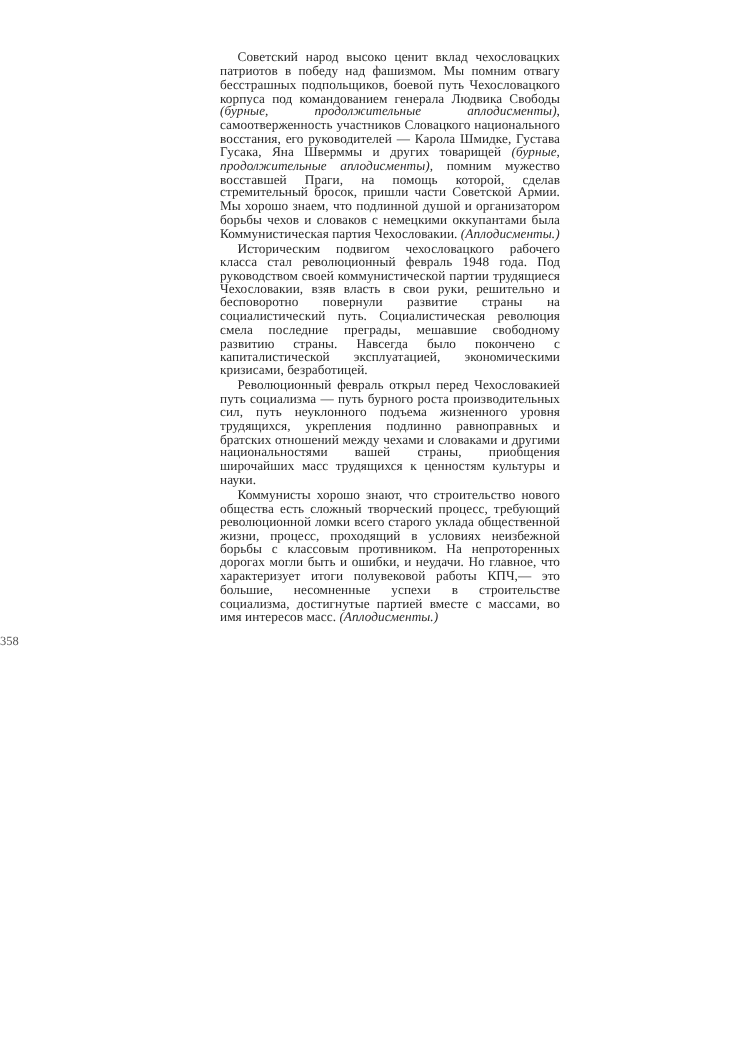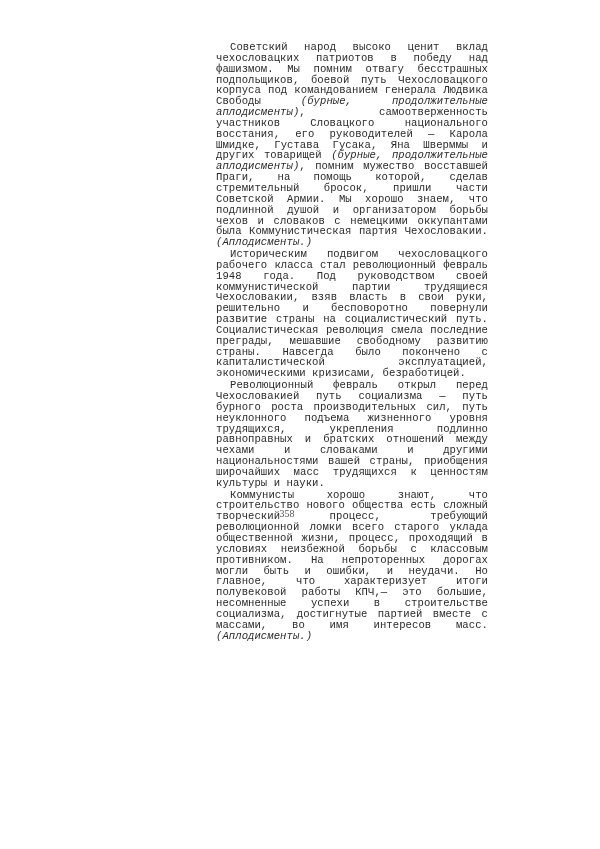--- a/index.html
+++ b/index.html
@@ -1,27 +1,27 @@
 <!DOCTYPE html>
 <html><head>
   <meta charset="utf-8">
   <style>
     html, body { margin:0; padding:0; background:#ffffff; }
     body { width:600px; height:849px; position:relative; overflow:hidden; }
     .page {
       position:absolute; left:176px; top:42px; width:272px;
-      font-family:Liberation Mono, monospace;
+      font-family:Liberation Serif, serif;
       font-size:10.6px; line-height:10.85px; color:#2a2a2a;
-      text-align:justify; letter-spacing:0.05px;margin-left:40px;
+      text-align:justify; letter-spacing:0.05px;
     }
     .para { margin:0; text-indent:14px; }
     .para + .para { margin-top:1px; }
     .it { font-style:italic; }
     .pagenum {
-      position:absolute; left:0; width:574px; top:508px; text-align:center;
+      position:absolute; left:0; width:574px; top:508px; text-align:left;
       font-family:"Liberation Serif", serif; font-size:10px; color:#555;
     }
   </style>
 </head>
 <body>
 
 <div class="page">
   <p class="para"><span>Советский народ высоко ценит вклад чехословацких патриотов в победу над фашизмом. Мы помним отвагу бесстрашных подпольщиков, боевой путь Чехословацкого корпуса под командованием генерала Людвика Свободы </span><span class="it">(бурные, продолжительные аплодисменты)</span><span>, самоотверженность участников Словацкого национального восстания, его руководителей — Карола Шмидке, Густава Гусака, Яна Шверммы и других товарищей </span><span class="it">(бурные, продолжительные аплодисменты)</span><span>, помним мужество восставшей Праги, на помощь которой, сделав стремительный бросок, пришли части Советской Армии. Мы хорошо знаем, что подлинной душой и организатором борьбы чехов и словаков с немецкими оккупантами была Коммунистическая партия Чехословакии. </span><span class="it">(Аплодисменты.)</span></p>
   <p class="para"><span>Историческим подвигом чехословацкого рабочего класса стал революционный февраль 1948 года. Под руководством своей коммунистической партии трудящиеся Чехословакии, взяв власть в свои руки, решительно и бесповоротно повернули развитие страны на социалистический путь. Социалистическая революция смела последние преграды, мешавшие свободному развитию страны. Навсегда было покончено с капиталистической эксплуатацией, экономическими кризисами, безработицей.</span></p>
   <p class="para"><span>Революционный февраль открыл перед Чехословакией путь социализма — путь бурного роста производительных сил, путь неуклонного подъема жизненного уровня трудящихся, укрепления подлинно равноправных и братских отношений между чехами и словаками и другими национальностями вашей страны, приобщения широчайших масс трудящихся к ценностям культуры и науки.</span></p>

